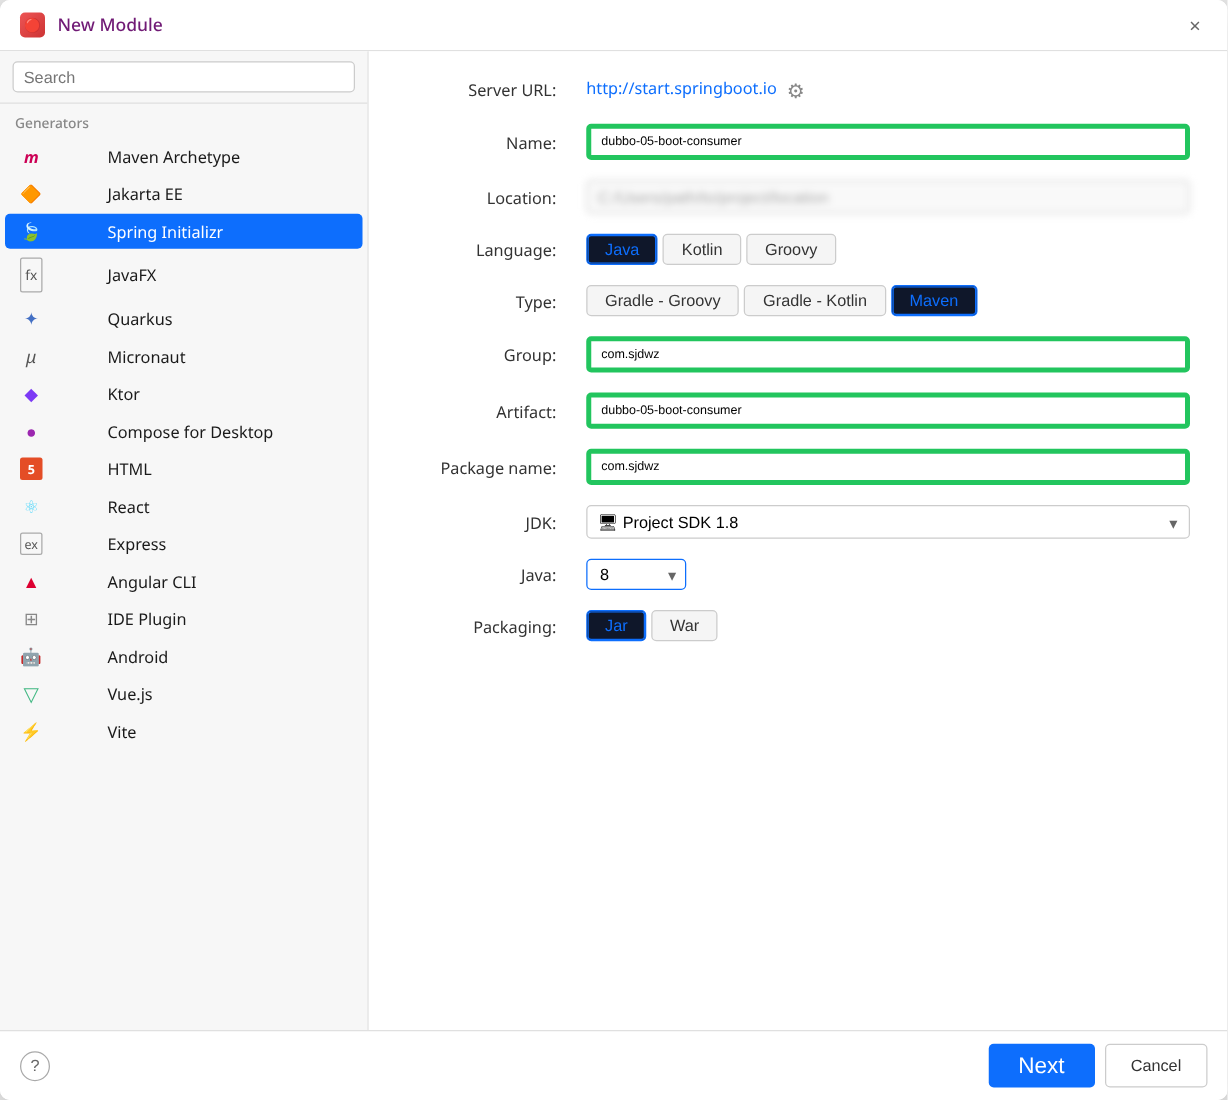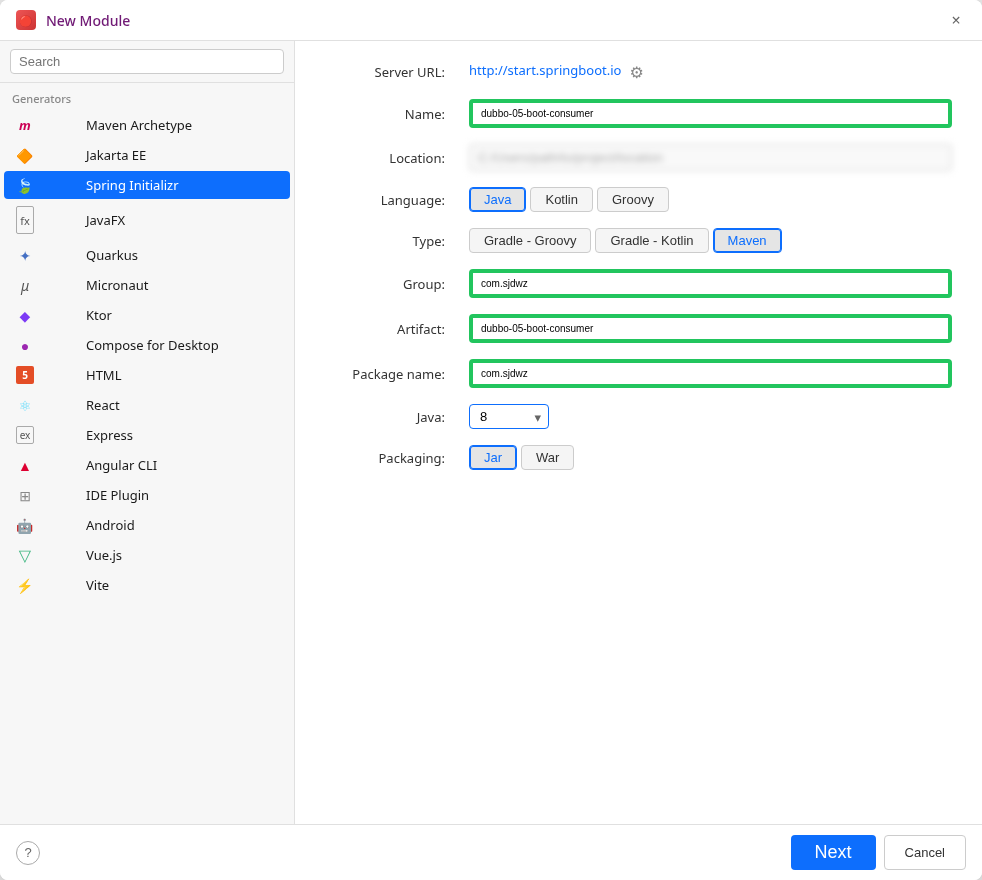--- a/index.html
+++ b/index.html
@@ -179,21 +179,21 @@
     .toggle-btn {
       padding: 4px 14px;
       border: 1px solid #ccc;
       background: #f5f5f5;
       border-radius: 4px;
       font-size: 13px;
       cursor: pointer;
       color: #333;
     }
     .toggle-btn.active {
-      background: #e5e5e5;
+      background: #0f172a;
       border-color: #0D6EFD;
       color: #0D6EFD;
       box-shadow: inset 0 0 0 1px #0D6EFD;
     }
     .location-input {
       width: 100%;
       padding: 5px 8px;
       border: 1px solid #ccc;
       border-radius: 4px;
       font-size: 13px;
@@ -440,20 +440,30 @@
           </div>
         </div>
 
         <div class="form-row">
           <div class="form-label">Package name:</div>
           <div class="form-control">
             <input class="text-input" type="text" value="com.sjdwz" style="">
           </div>
         </div>
 
+        <div class="form-row">
+          <div class="form-label">JDK:</div>
+          <div class="form-control">
+            <div class="jdk-select-wrapper">
+              <select class="jdk-select">
+                <option>🖥 Project SDK 1.8</option>
+              </select>
+            </div>
+          </div>
+        </div>
 
         <div class="form-row">
           <div class="form-label">Java:</div>
           <div class="form-control">
             <div class="java-select-wrapper">
               <select class="java-select">
                 <option>8</option>
                 <option>11</option>
                 <option>17</option>
                 <option>21</option>

